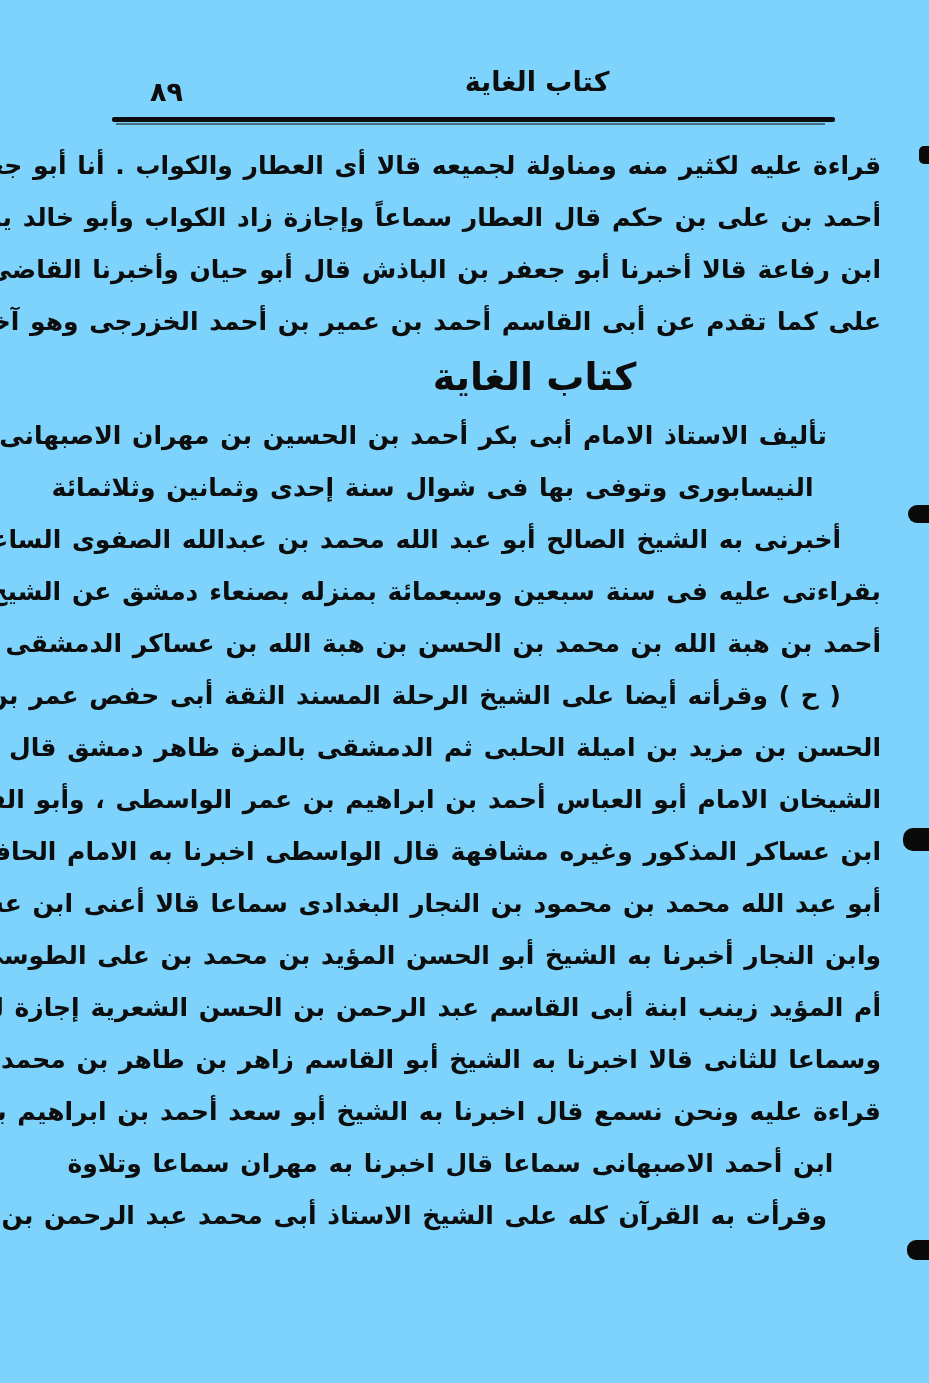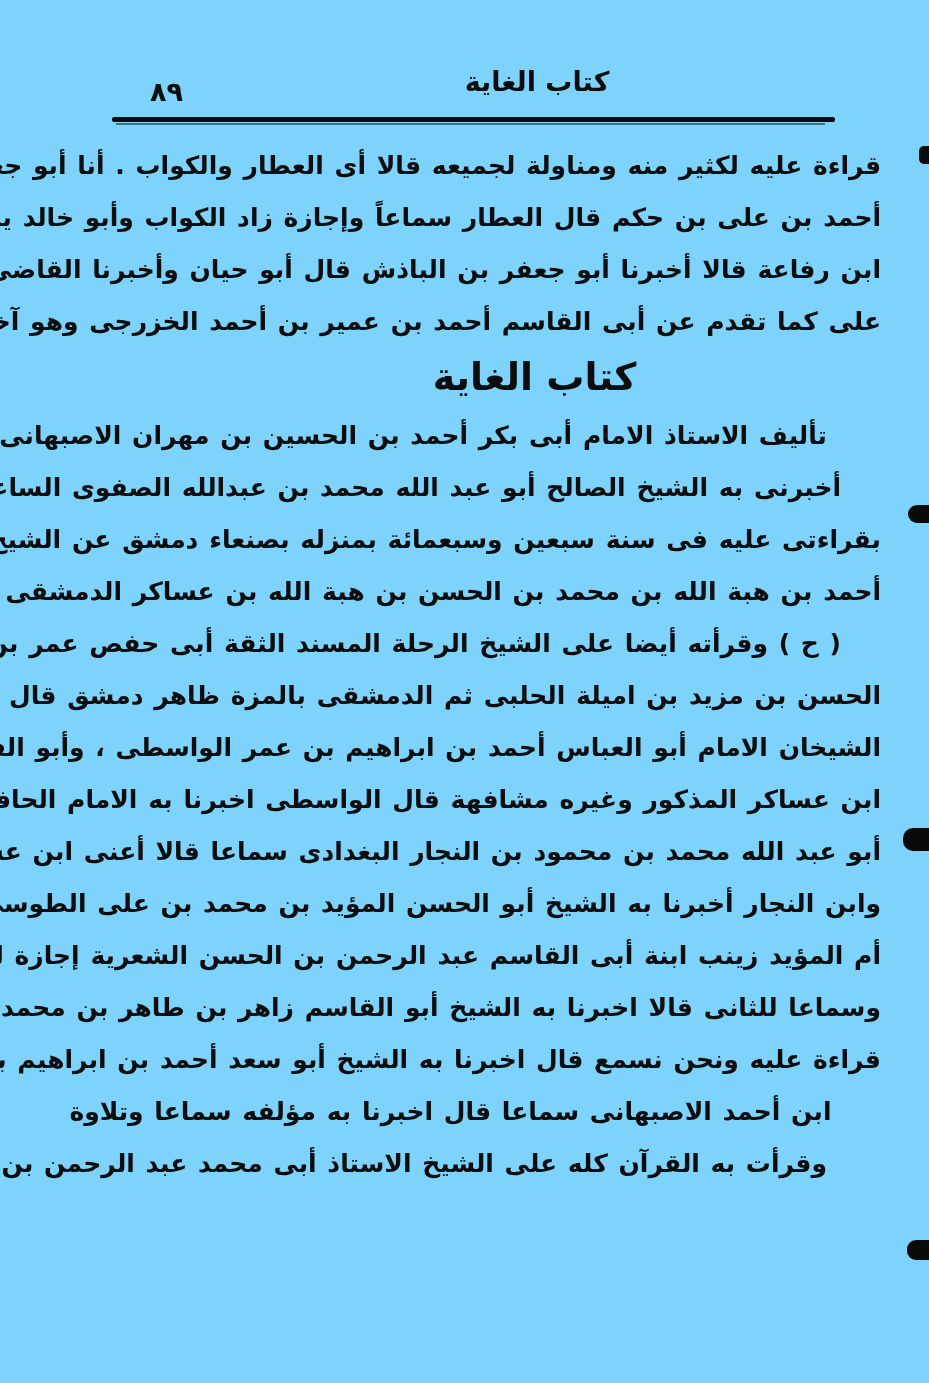--- a/index.html
+++ b/index.html
@@ -105,35 +105,36 @@
   <div class="content">
 
     <div class="line">قراءة عليه لكثير منه ومناولة لجميعه قالا أى العطار والكواب . أنا أبو جعفر</div>
     <div class="line">أحمد بن على بن حكم قال العطار سماعاً وإجازة زاد الكواب وأبو خالد يزيد</div>
     <div class="line">ابن رفاعة قالا أخبرنا أبو جعفر بن الباذش قال أبو حيان وأخبرنا القاضى أبو</div>
     <div class="line">على كما تقدم عن أبى القاسم أحمد بن عمير بن أحمد الخزرجى وهو آخر من روى عنه</div>
 
     <div class="section-heading">كتاب الغاية</div>
 
     <div class="line indent-md">تأليف الاستاذ الامام أبى بكر أحمد بن الحسين بن مهران الاصبهانى ثم</div>
+    <div class="line short sc-p2">النيسابورى وتوفى بها فى شوال سنة إحدى وثمانين وثلاثمائة</div>
 
     <div class="line indent-sm">أخبرنى به الشيخ الصالح أبو عبد الله محمد بن عبدالله الصفوى الساعا ،</div>
     <div class="line">بقراءتى عليه فى سنة سبعين وسبعمائة بمنزله بصنعاء دمشق عن الشيخ أبى الفضل</div>
     <div class="line">أحمد بن هبة الله بن محمد بن الحسن بن هبة الله بن عساكر الدمشقى</div>
 
     <div class="line indent-sm">( ح ) وقرأته أيضا على الشيخ الرحلة المسند الثقة أبى حفص عمر بن</div>
     <div class="line">الحسن بن مزيد بن اميلة الحلبى ثم الدمشقى بالمزة ظاهر دمشق قال اخبرنا به</div>
     <div class="line">الشيخان الامام أبو العباس أحمد بن ابراهيم بن عمر الواسطى ، وأبو الفضل</div>
     <div class="line">ابن عساكر المذكور وغيره مشافهة قال الواسطى اخبرنا به الامام الحافظ</div>
     <div class="line">أبو عبد الله محمد بن محمود بن النجار البغدادى سماعا قالا أعنى ابن عساكر</div>
     <div class="line">وابن النجار أخبرنا به الشيخ أبو الحسن المؤيد بن محمد بن على الطوسى والشيخة</div>
     <div class="line">أم المؤيد زينب ابنة أبى القاسم عبد الرحمن بن الحسن الشعرية إجازة للأول</div>
     <div class="line">وسماعا للثانى قالا اخبرنا به الشيخ أبو القاسم زاهر بن طاهر بن محمد الشحامى</div>
     <div class="line">قراءة عليه ونحن نسمع قال اخبرنا به الشيخ أبو سعد أحمد بن ابراهيم بن موسى</div>
-    <div class="line short sc-p4">ابن أحمد الاصبهانى سماعا قال اخبرنا به مؤلفه سماعا وتلاوة</div>
+    <div class="line short sc-p4">ابن أحمد الاصبهانى سماعا قال اخبرنا به مهران سماعا وتلاوة</div>
 
     <div class="line indent-md">وقرأت به القرآن كله على الشيخ الاستاذ أبى محمد عبد الرحمن بن أحمد</div>
 
   </div>
 
   <div class="ink-mark m1"></div>
   <div class="ink-mark m2"></div>
   <div class="ink-mark m3"></div>
   <div class="ink-mark m4"></div>
 

